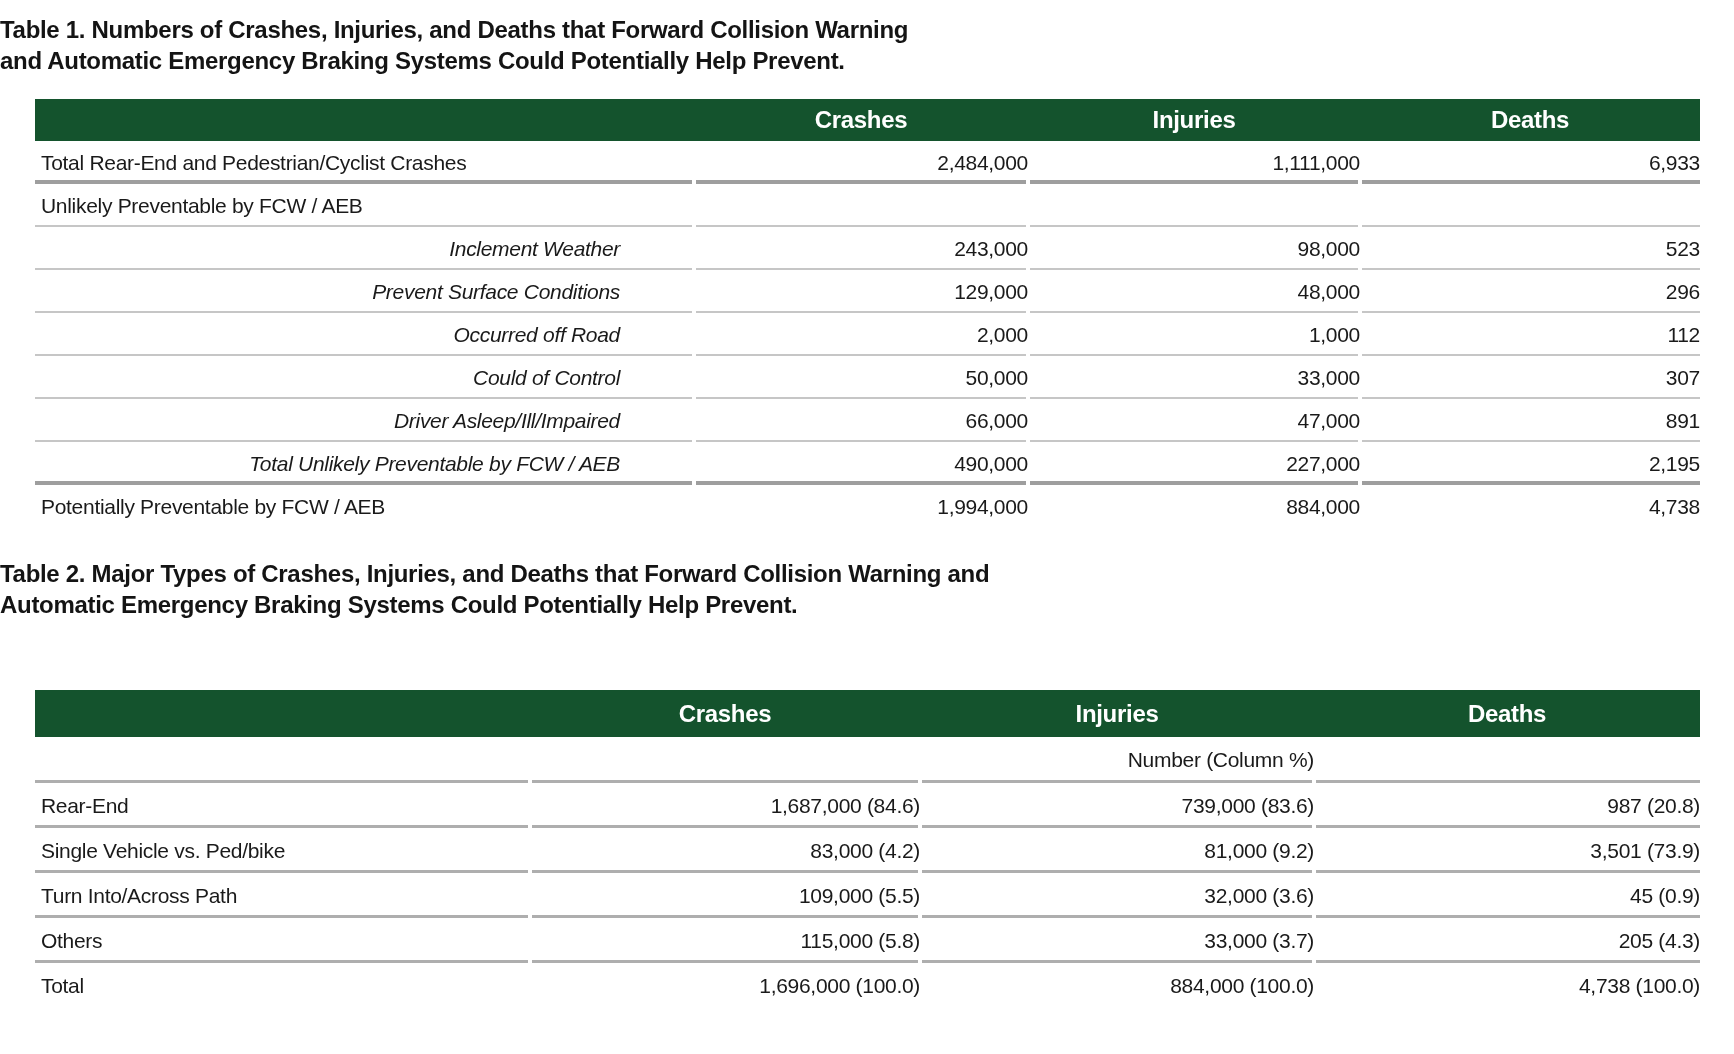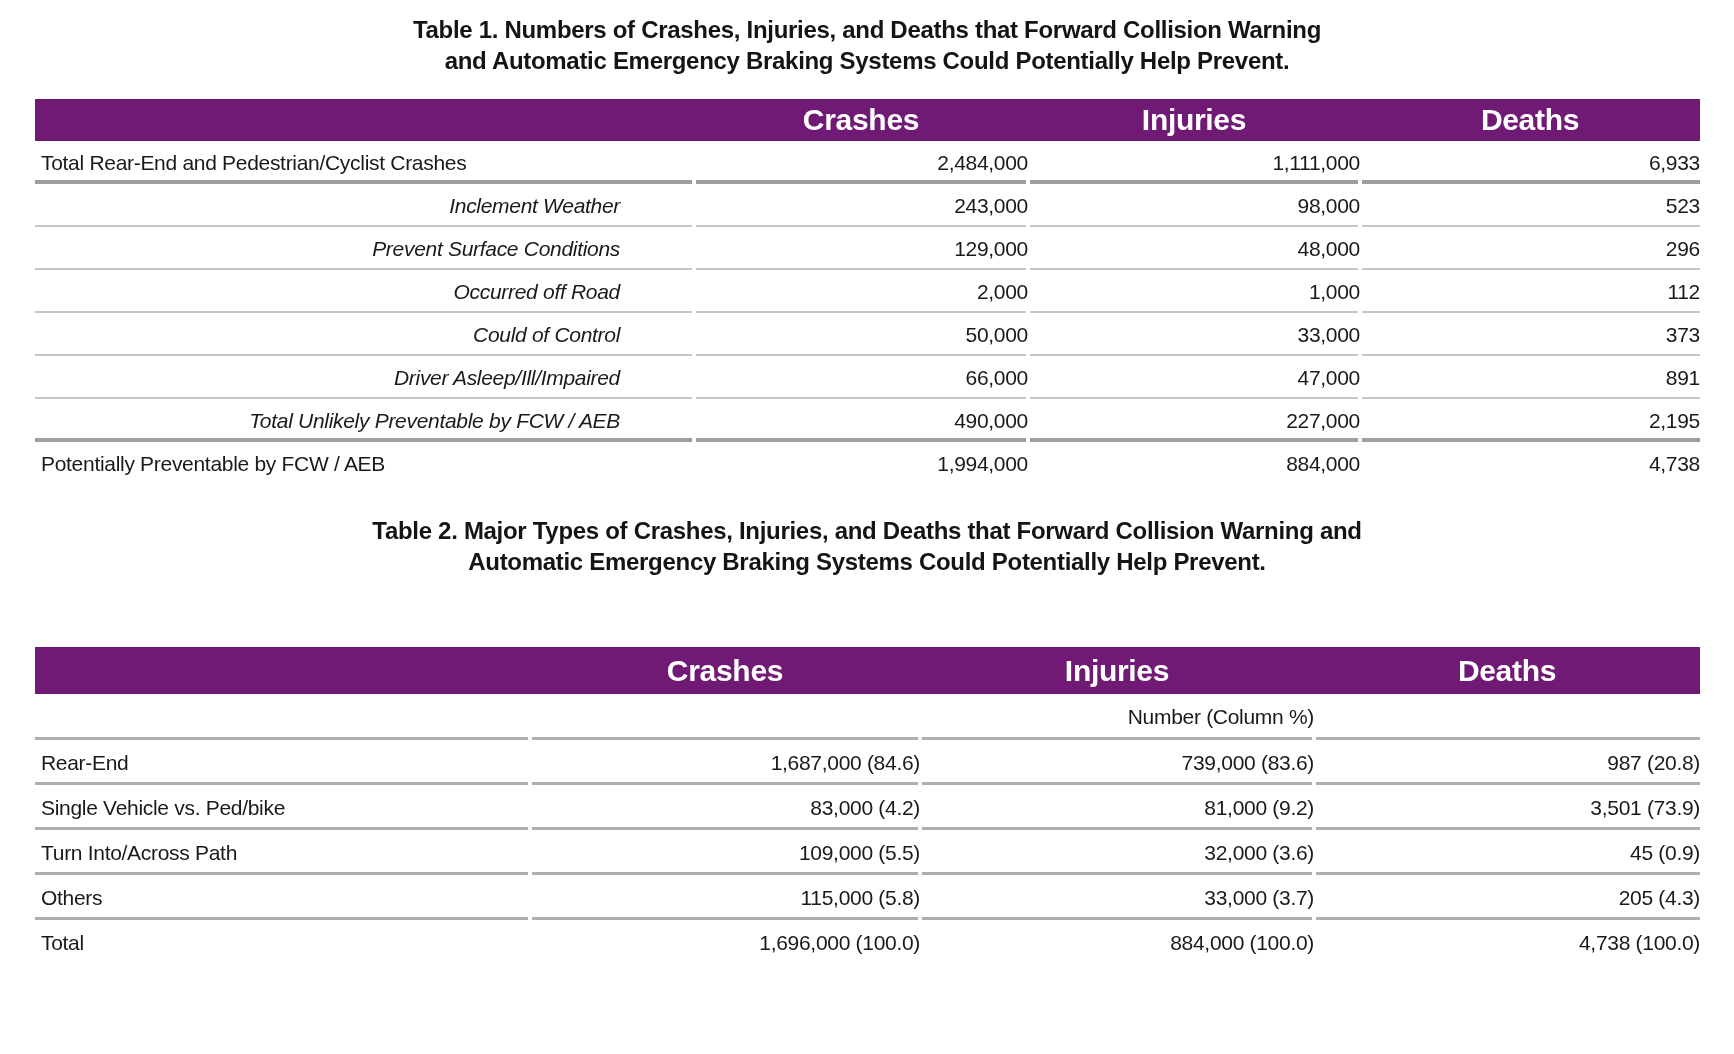--- a/index.html
+++ b/index.html
@@ -14,21 +14,21 @@
     color: #1a1a1a;
     letter-spacing: -0.3px;
     overflow: hidden;
   }
   .page {
     position: relative;
     width: 1734px;
     height: 1054px;
   }
   .tbl-title {
-    text-align: center;
+    text-align: left;
     font-weight: bold;
     font-size: 24px;
     line-height: 31px;
     color: #141414;
   }
   .tbl-title .line { display: block; }
   #title1 { padding-top: 14px; }
   #title2 { margin-top: 30px; }
 
   table {
@@ -45,24 +45,24 @@
     padding: 0;
     margin: 0;
     vertical-align: middle;
     font-size: 21px;
     font-weight: normal;
     position: relative;
   }
 
   
   tr.head th {
-    background: #701a75;
+    background: #14532d;
     color: #ffffff;
     font-weight: bold;
-    font-size: 30px;
+    font-size: 24px;
     text-align: center;
   }
   #table1 tr.head th { height: 42px; }
   #table2 tr.head th { height: 47px; }
 
   #table1 tbody td { height: 43px; }
   #table2 tbody td { height: 45px; }
   #table2 tr.subhead td { height: 46px; }
 
   td.label {
@@ -124,20 +124,26 @@
         <th>Deaths</th>
       </tr>
     </thead>
     <tbody>
       <tr class="b-thick">
         <td class="label">Total Rear-End and Pedestrian/Cyclist Crashes</td>
         <td class="num">2,484,000</td>
         <td class="num">1,111,000</td>
         <td class="num">6,933</td>
       </tr>
+      <tr class="b-thin">
+        <td class="label">Unlikely Preventable by FCW / AEB</td>
+        <td class="num"></td>
+        <td class="num"></td>
+        <td class="num"></td>
+      </tr>
       <tr class="sub b-thin">
         <td class="label">Inclement Weather</td>
         <td class="num">243,000</td>
         <td class="num">98,000</td>
         <td class="num">523</td>
       </tr>
       <tr class="sub b-thin">
         <td class="label">Prevent Surface Conditions</td>
         <td class="num">129,000</td>
         <td class="num">48,000</td>
@@ -146,21 +152,21 @@
       <tr class="sub b-thin">
         <td class="label">Occurred off Road</td>
         <td class="num">2,000</td>
         <td class="num">1,000</td>
         <td class="num">112</td>
       </tr>
       <tr class="sub b-thin">
         <td class="label">Could of Control</td>
         <td class="num">50,000</td>
         <td class="num">33,000</td>
-        <td class="num">373</td>
+        <td class="num">307</td>
       </tr>
       <tr class="sub b-thin">
         <td class="label">Driver Asleep/Ill/Impaired</td>
         <td class="num">66,000</td>
         <td class="num">47,000</td>
         <td class="num">891</td>
       </tr>
       <tr class="sub b-thick">
         <td class="label">Total Unlikely Preventable by FCW / AEB</td>
         <td class="num">490,000</td>

